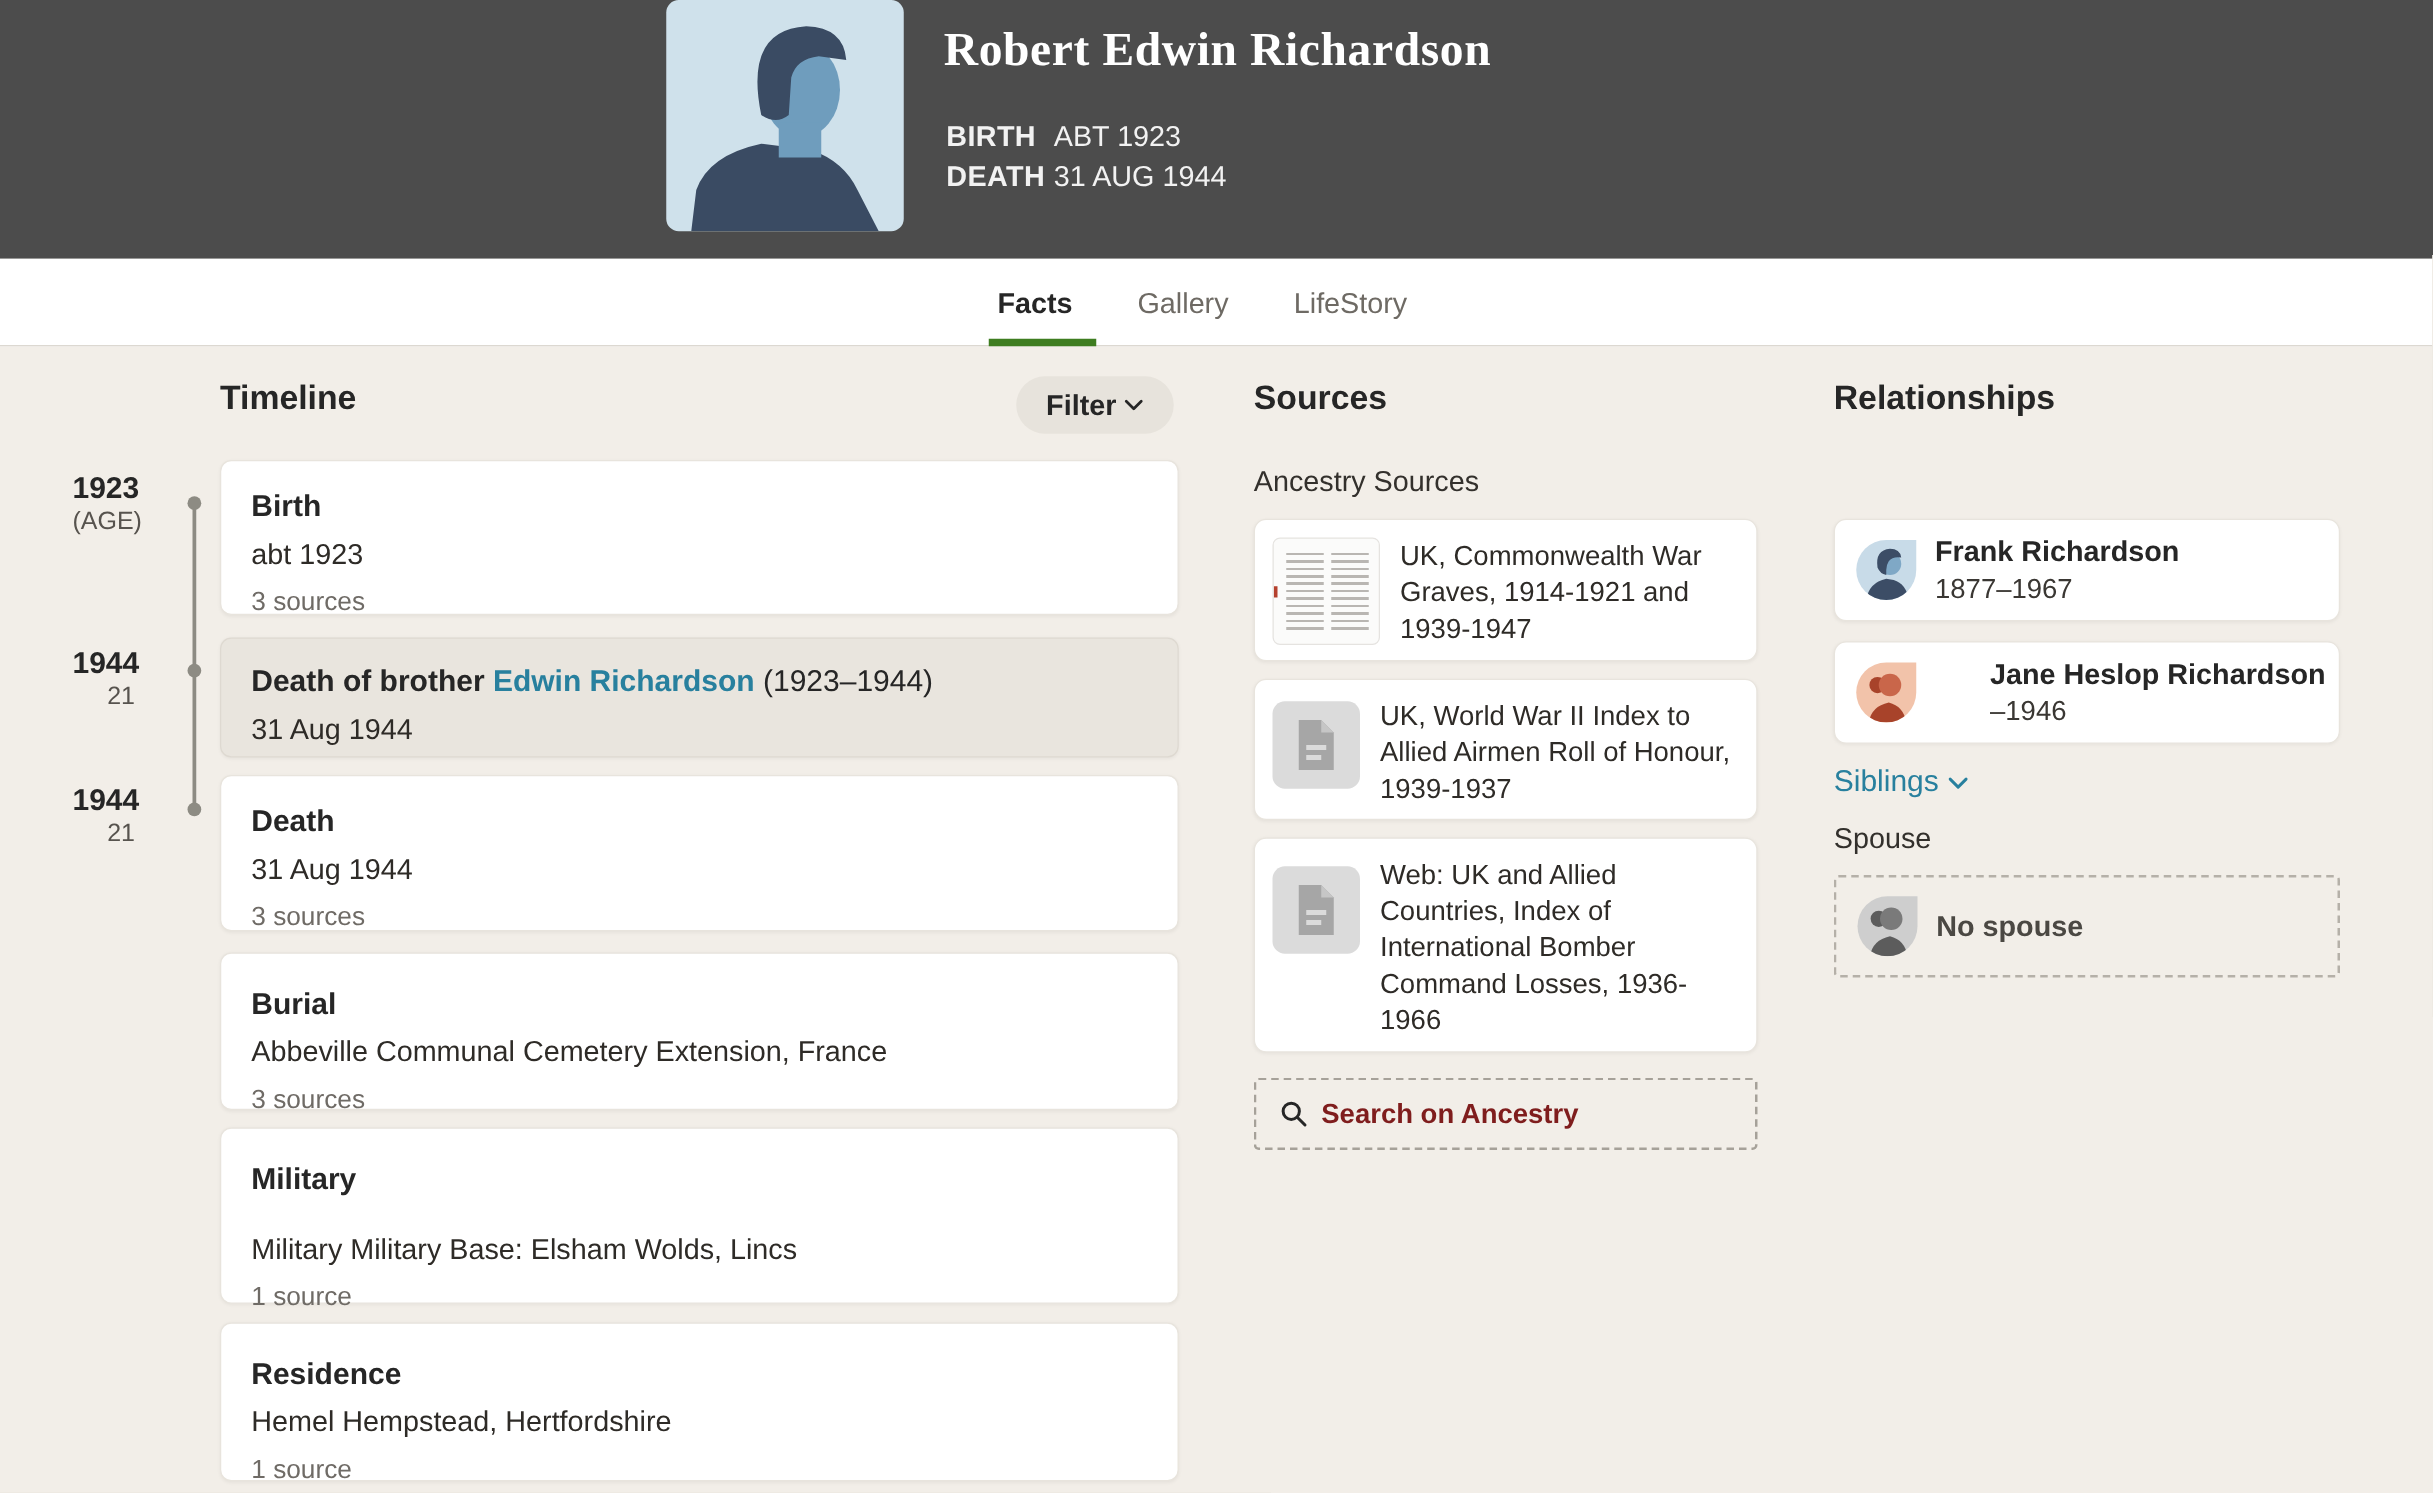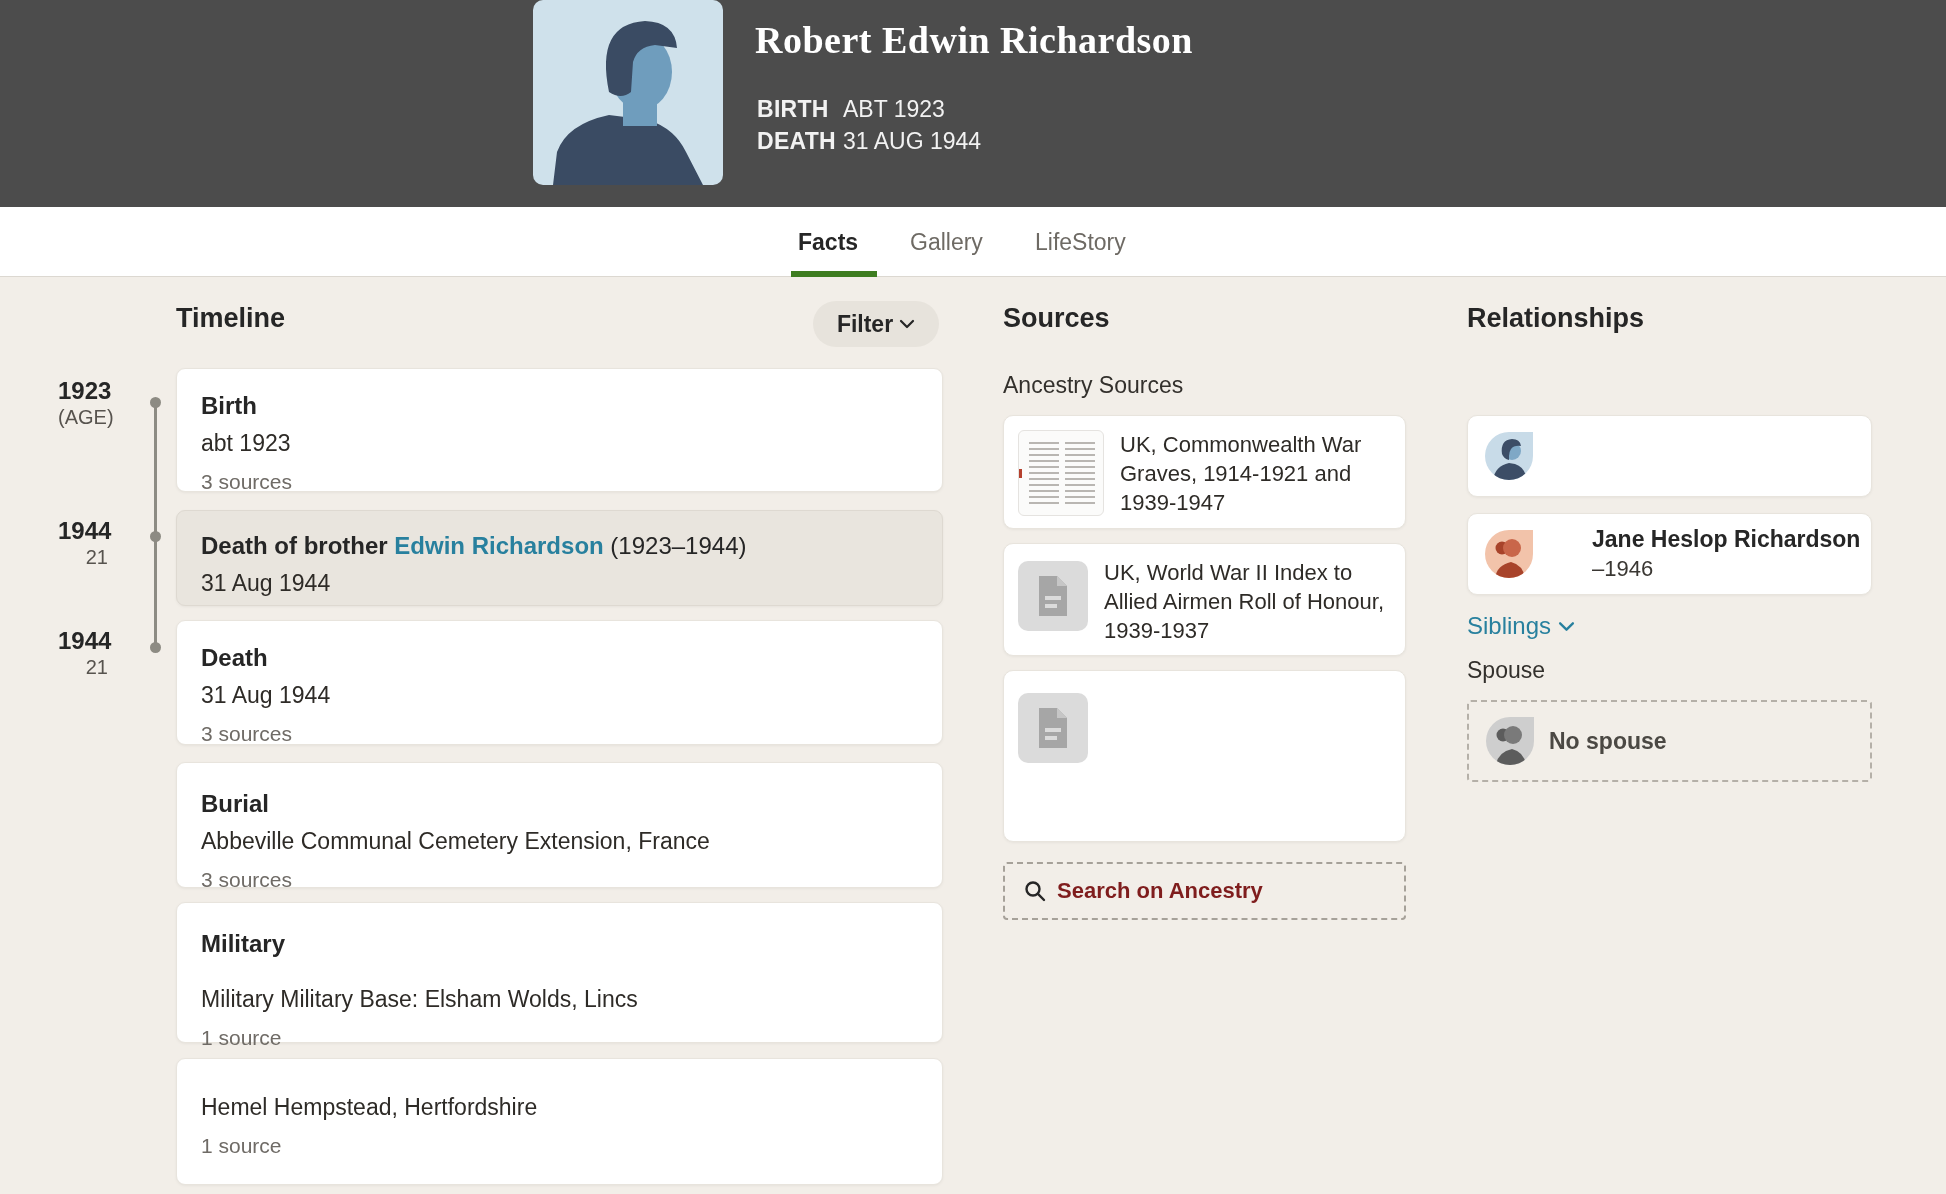--- a/index.html
+++ b/index.html
@@ -142,20 +142,21 @@
     <div class="tsrc">3 sources</div>
   </div>
 
   <div class="tcard" style="top:902px; height:141px; padding-top:26px;">
     <div class="ttitle">Military</div>
     <div class="tsub gap-big">Military Military Base: Elsham Wolds, Lincs</div>
     <div class="tsrc">1 source</div>
   </div>
 
   <div class="tcard" style="top:1058px; height:127px; padding-top:26px;">
+    <div class="ttitle">Residence</div>
     <div class="tsub">Hemel Hempstead, Hertfordshire</div>
     <div class="tsrc">1 source</div>
   </div>
 
   <div class="h2" style="left:1003px; top:303px;">Sources</div>
   <div class="h3" style="left:1003px; top:372px;">Ancestry Sources</div>
 
   <div class="scard" style="top:415px; height:114px;">
     <div class="thumb">
       <div class="tcol" style="left:10px;"></div>
@@ -179,20 +180,21 @@
 
   <div class="scard" style="top:670px; height:172px; align-items:flex-start;">
     <div class="iconbox" style="margin-top:8px;">
       <svg width="36" height="44" viewBox="0 0 36 44">
           <path d="M4 2 H22 L32 12 V42 H4 Z" fill="#a6a6a6"></path>
           <path d="M22 2 L22 12 H32 Z" fill="#c6c6c6"></path>
           <rect x="10" y="22" width="16" height="4" fill="#dbdbdb"></rect>
           <rect x="10" y="30" width="12" height="4" fill="#dbdbdb"></rect>
         </svg>
     </div>
+    <div class="stitle">Web: UK and Allied Countries, Index of International Bomber Command Losses, 1936-1966</div>
   </div>
 
   <div class="search-btn">
     <svg width="24" height="24" viewBox="0 0 24 24">
         <circle cx="10" cy="10" r="6.5" fill="none" stroke="#262626" stroke-width="2.4"></circle>
         <line x1="15.2" y1="15.2" x2="21" y2="21" stroke="#262626" stroke-width="2.4" stroke-linecap="round"></line>
       </svg>
     <span class="slabel">Search on Ancestry</span>
   </div>
 
@@ -200,20 +202,24 @@
   <div class="h3" style="left:1467px; top:372px;margin-top:48px;">Parents</div>
 
   <div class="rcard" style="top:415px;">
     <div class="avatar av-blue">
       <svg width="48" height="48" viewBox="0 0 48 48">
         <path d="M8 48 Q10 34 24 31 L30 32 Q40 35 42 48 Z" fill="#3c4d66"></path>
         <circle cx="27" cy="19" r="9" fill="#7fa8c6"></circle>
         <path d="M17 22 Q15 8 27 7 Q35 7 36 14 Q29 13 26 17 Q24 20 24 24 L24 28 Q19 27 17 22 Z" fill="#3c4d66"></path>
       </svg>
     </div>
+    <div class="rmeta">
+      <div class="rname">Frank Richardson</div>
+      <div class="rdates">1877–1967</div>
+    </div>
   </div>
 
   <div class="rcard" style="top:513px;gap:44px;">
     <div class="avatar av-orange">
       <svg width="48" height="48" viewBox="0 0 48 48">
         <path d="M10 48 Q12 35 26 32 Q38 35 40 48 Z" fill="#a8432a"></path>
         <circle cx="17" cy="18" r="6.5" fill="#a8432a"></circle>
         <circle cx="27" cy="18" r="9" fill="#c9664a"></circle>
       </svg>
     </div>

